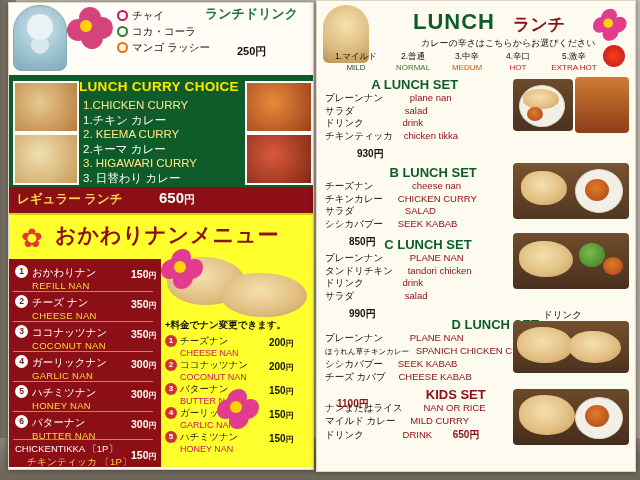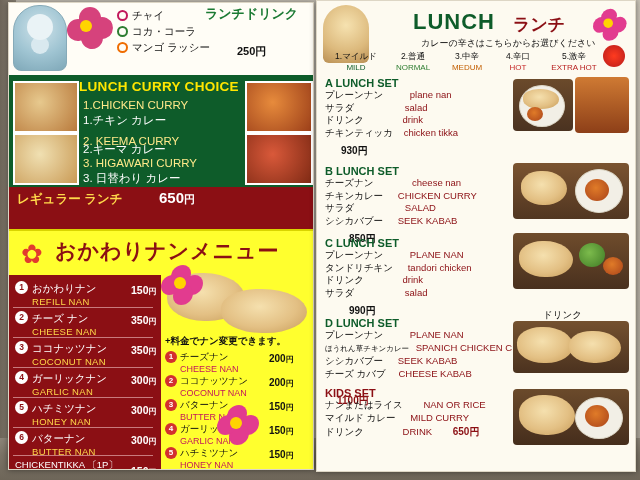--- a/index.html
+++ b/index.html
@@ -43,21 +43,21 @@
   .price250{position:absolute;left:228px;top:38px;color:#111;font-weight:bold;font-size:15px;}
   .price250 span{font-size:11px;}
 
   
   .l-green{position:relative;margin:0;height:112px;background:#0e5c2a;}
   .l-green .title{position:absolute;left:70px;top:4px;color:#ffe600;font-weight:bold;font-size:13.5px;letter-spacing:.3px;}
   .l-green .row{position:absolute;left:74px;color:#fff8d0;font-size:11.5px;}
   .l-green .row .en{color:#ffe98a;}
   .l-green .row2{color:#fff;}
   .currypic{position:absolute;border:2px solid #fff;background:#c98b4b;}
-  .lred{position:relative;height:42px;background:#8b0f14;}
+  .lred{position:relative;height:26px;background:#8b0f14;}
   .lred .jp{position:absolute;left:8px;top:4px;color:#ffd94a;font-weight:bold;font-size:12.5px;}
   .lred .pr{position:absolute;left:150px;top:2px;color:#ffffff;font-weight:bold;font-size:15px;}
   .lred .pr span{font-size:11px;}
 
   
   .l-banner{position:relative;height:44px;background:#ffff2e;border-top:2px solid #d9d400;}
   .l-banner .txt{position:absolute;left:46px;top:6px;color:#8b0f14;font-weight:bold;font-size:21px;letter-spacing:1px;}
   .l-banner .star{position:absolute;left:8px;top:8px;width:30px;height:30px;color:#e23b2e;font-size:26px;line-height:30px;text-align:center;}
 
   
@@ -88,21 +88,21 @@
   .r-head .sub{position:absolute;left:104px;top:36px;color:#111;font-size:9px;}
   .r-statue{position:absolute;left:6px;top:4px;width:46px;height:58px;
     background:radial-gradient(circle at 50% 35%,#f6e2b0 0%,#dcb97c 60%,#b98f54 100%);
     border-radius:24px 24px 6px 6px;border:1px solid #a9musty;}
   .spice{position:absolute;top:50px;left:10px;width:300px;height:22px;}
   .spice .cell{position:absolute;top:0;text-align:center;}
   .spice .lv{font-size:8.5px;color:#111;}
   .spice .en{font-size:8px;font-weight:normal;}
 
   .set{position:absolute;left:8px;}
-  .set .hd{font-weight:bold;font-size:11px;color:#0e5c2a;}
+  .set .hd{font-weight:bold;font-size:13px;color:#0e5c2a;text-align:right;}
   .set .line{font-size:9.5px;color:#111;line-height:12.6px;}
   .set .line .en{color:#8b0f14;}
   .set .price{font-weight:bold;font-size:14px;color:#111;}
   .set .price span{font-size:10px;}
   .tray{position:absolute;border-radius:4px;background:linear-gradient(180deg,#6b4a2b,#4a3220);}
   .plate{position:absolute;border-radius:50%;background:#f2efe6;border:1px solid #ddd8c8;}
   .nanimg{position:absolute;border-radius:45% 55% 50% 50%;
     background:radial-gradient(ellipse at 45% 40%,#f5e0ae 0%,#e3c084 55%,#c69a57 100%);}
   .currybowl{position:absolute;border-radius:50%;background:radial-gradient(circle at 45% 40%,#e07b28,#a9431a);}
   .salad{position:absolute;border-radius:50%;background:radial-gradient(circle at 40% 40%,#7cbb4c,#3f7a25);}
@@ -154,21 +154,21 @@
     <div class="l-green">
       <div class="currypic" style="left:4px;top:6px;width:62px;height:48px;background:radial-gradient(circle at 40% 40%,#e7c98e,#b97a3c);"></div>
       <div class="currypic" style="left:4px;top:58px;width:62px;height:48px;background:radial-gradient(circle at 40% 40%,#f0e0b2,#c99a55);"></div>
       <div class="currypic" style="left:236px;top:6px;width:64px;height:48px;background:radial-gradient(circle at 40% 40%,#e78b3c,#9c3f19);"></div>
       <div class="currypic" style="left:236px;top:58px;width:64px;height:48px;background:radial-gradient(circle at 40% 40%,#d9593a,#7f2a14);"></div>
 
       <div class="title">LUNCH CURRY CHOICE</div>
 
       <div class="row" style="top:24px"><span class="en">1.CHICKEN CURRY</span></div>
       <div class="row row2" style="top:38px"><span>1.チキン カレー</span></div>
-      <div class="row" style="top:60px"><span class="en">2. KEEMA CURRY</span></div>
+      <div class="row" style="top:53px"><span class="en">2. KEEMA CURRY</span></div>
       <div class="row row2" style="top:67px"><span>2.キーマ カレー</span></div>
       <div class="row" style="top:82px"><span class="en">3. HIGAWARI CURRY</span></div>
       <div class="row row2" style="top:96px"><span>3. 日替わり カレー</span></div>
     </div>
 
     <div class="lred">
       <div class="jp">レギュラー ランチ</div>
       <div class="pr"><span style="font-size:15px">650</span><span>円</span></div>
     </div>
 
@@ -324,21 +324,21 @@
       </div>
       <div style="position:absolute;left:276px;top:-6px;width:22px;height:22px;border-radius:50%;background:radial-gradient(circle,#ff3b1f,#b71c1c)"></div>
     </div>
 
     <div class="set" style="top:76px">
       <div class="hd">A LUNCH SET</div>
       <div class="line"><span>プレーンナン</span> <span class="en" style="margin-left:24px">plane nan</span></div>
       <div class="line"><span>サラダ</span> <span class="en" style="margin-left:48px">salad</span></div>
       <div class="line"><span>ドリンク</span> <span class="en" style="margin-left:36px">drink</span></div>
       <div class="line"><span>チキンティッカ</span> <span class="en" style="margin-left:8px">chicken tikka</span></div>
-      <div class="price" style="margin-left:16px;margin-top:2px"><span>930</span><span>円</span></div>
+      <div class="price" style="margin-left:32px;margin-top:2px"><span>930</span><span>円</span></div>
     </div>
     <div class="tray" style="left:196px;top:78px;width:60px;height:52px;"></div>
     <div class="plate" style="left:202px;top:84px;width:44px;height:40px;"></div>
     <div class="nanimg" style="left:206px;top:88px;width:36px;height:20px;"></div>
     <div class="currybowl" style="left:210px;top:106px;width:16px;height:14px;"></div>
     <div class="tray" style="left:258px;top:76px;width:54px;height:56px;background:linear-gradient(180deg,#cf7a33,#8d3f18)"></div>
 
     <div class="set" style="top:164px">
       <div class="hd">B LUNCH SET</div>
       <div class="line"><span>チーズナン</span> <span class="en" style="margin-left:36px">cheese nan</span></div>

